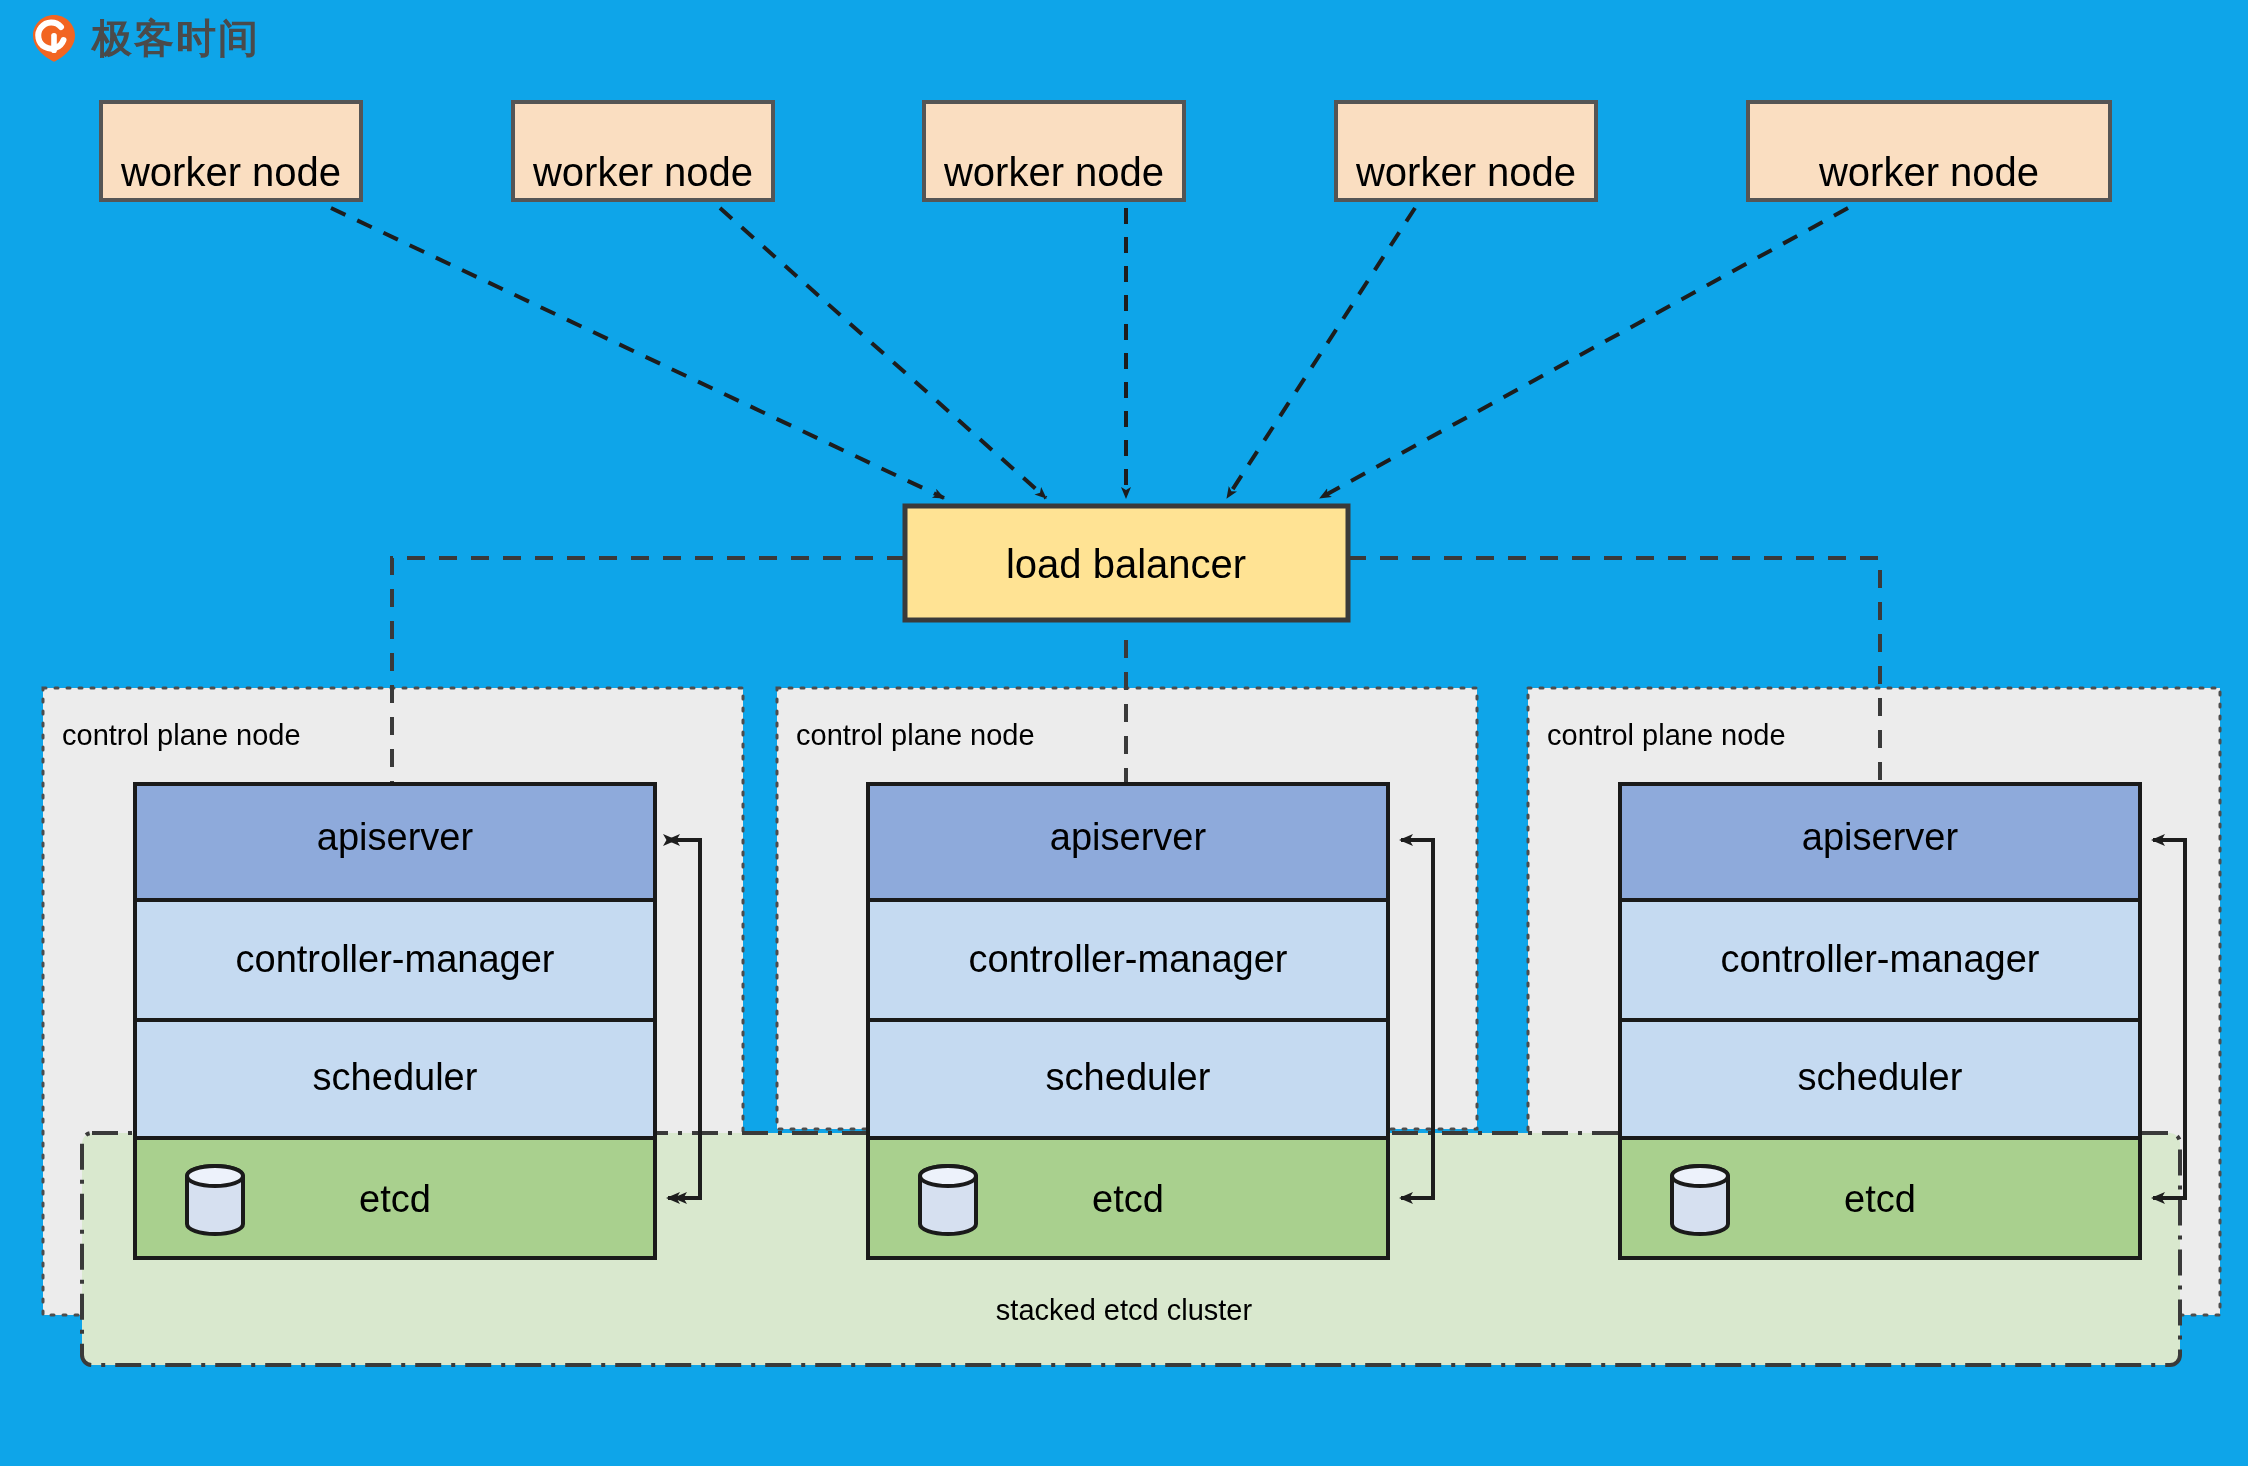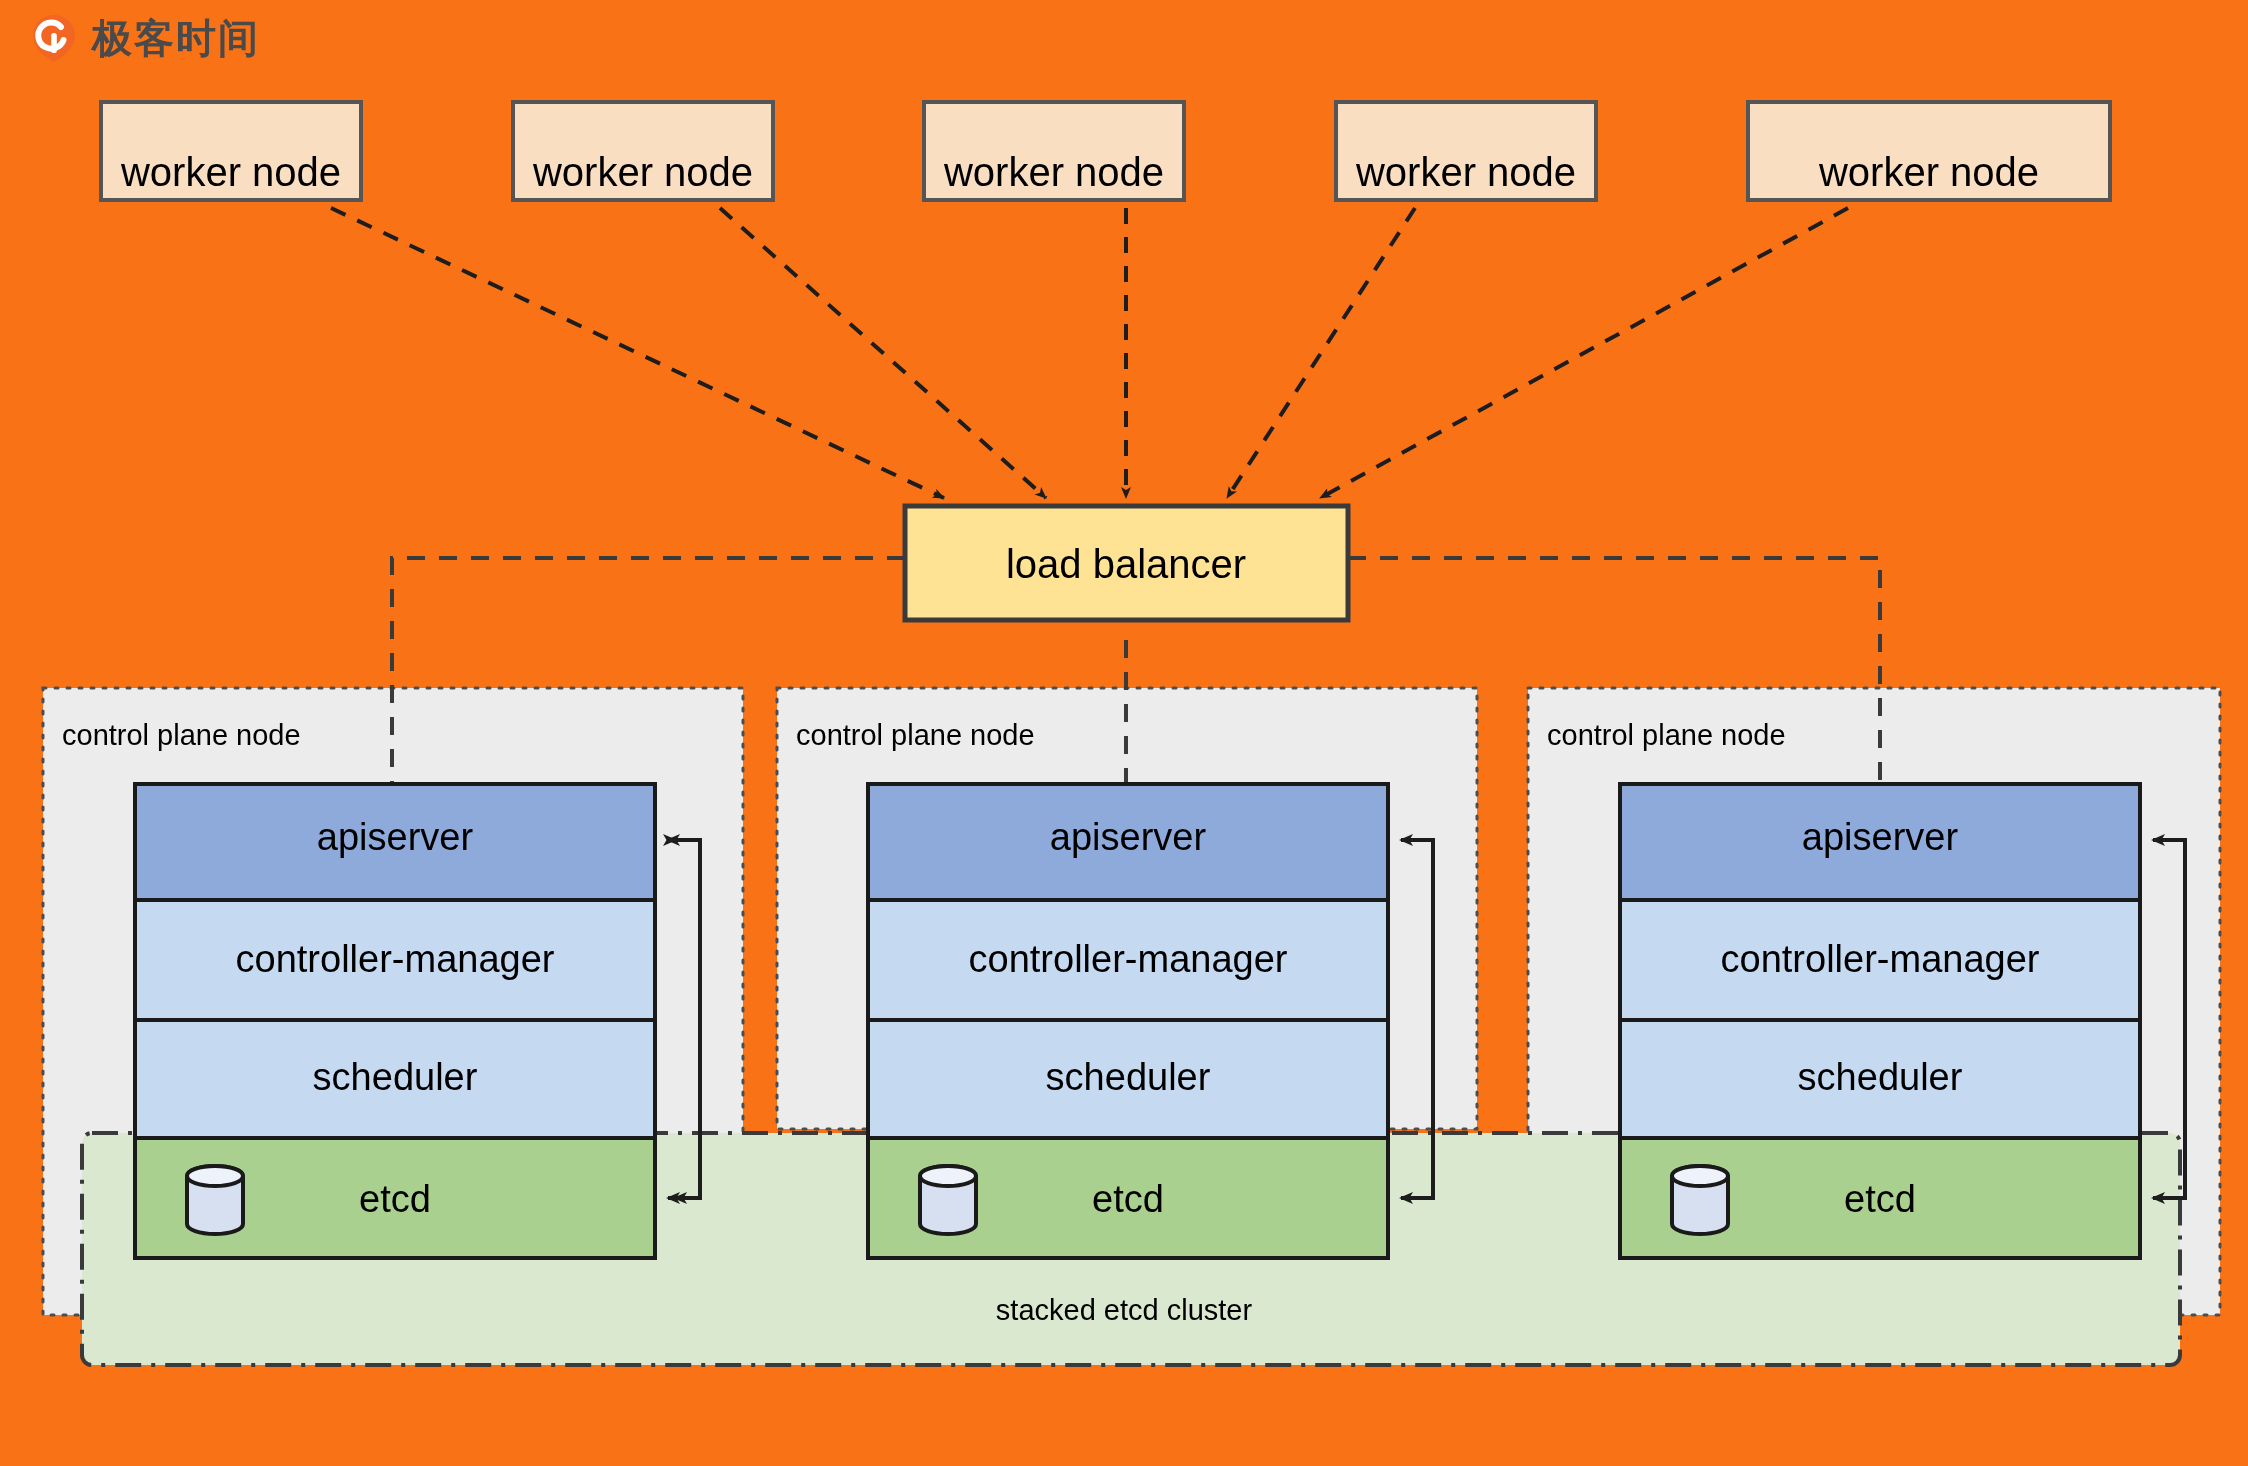--- a/index.html
+++ b/index.html
@@ -10,21 +10,21 @@
   body {
     width: 2248px;
     height: 1466px;
     font-family: "Liberation Sans", sans-serif;
     overflow: hidden;
   }
   #stage {
     position: relative;
     width: 2248px;
     height: 1466px;
-    background: #f97316;
+    background: #0ea5e9;
   }
   #diagram-svg {
     position: absolute;
     top: 0;
     left: 0;
     width: 2248px;
     height: 1466px;
   }
   .brand {
     position: absolute;

